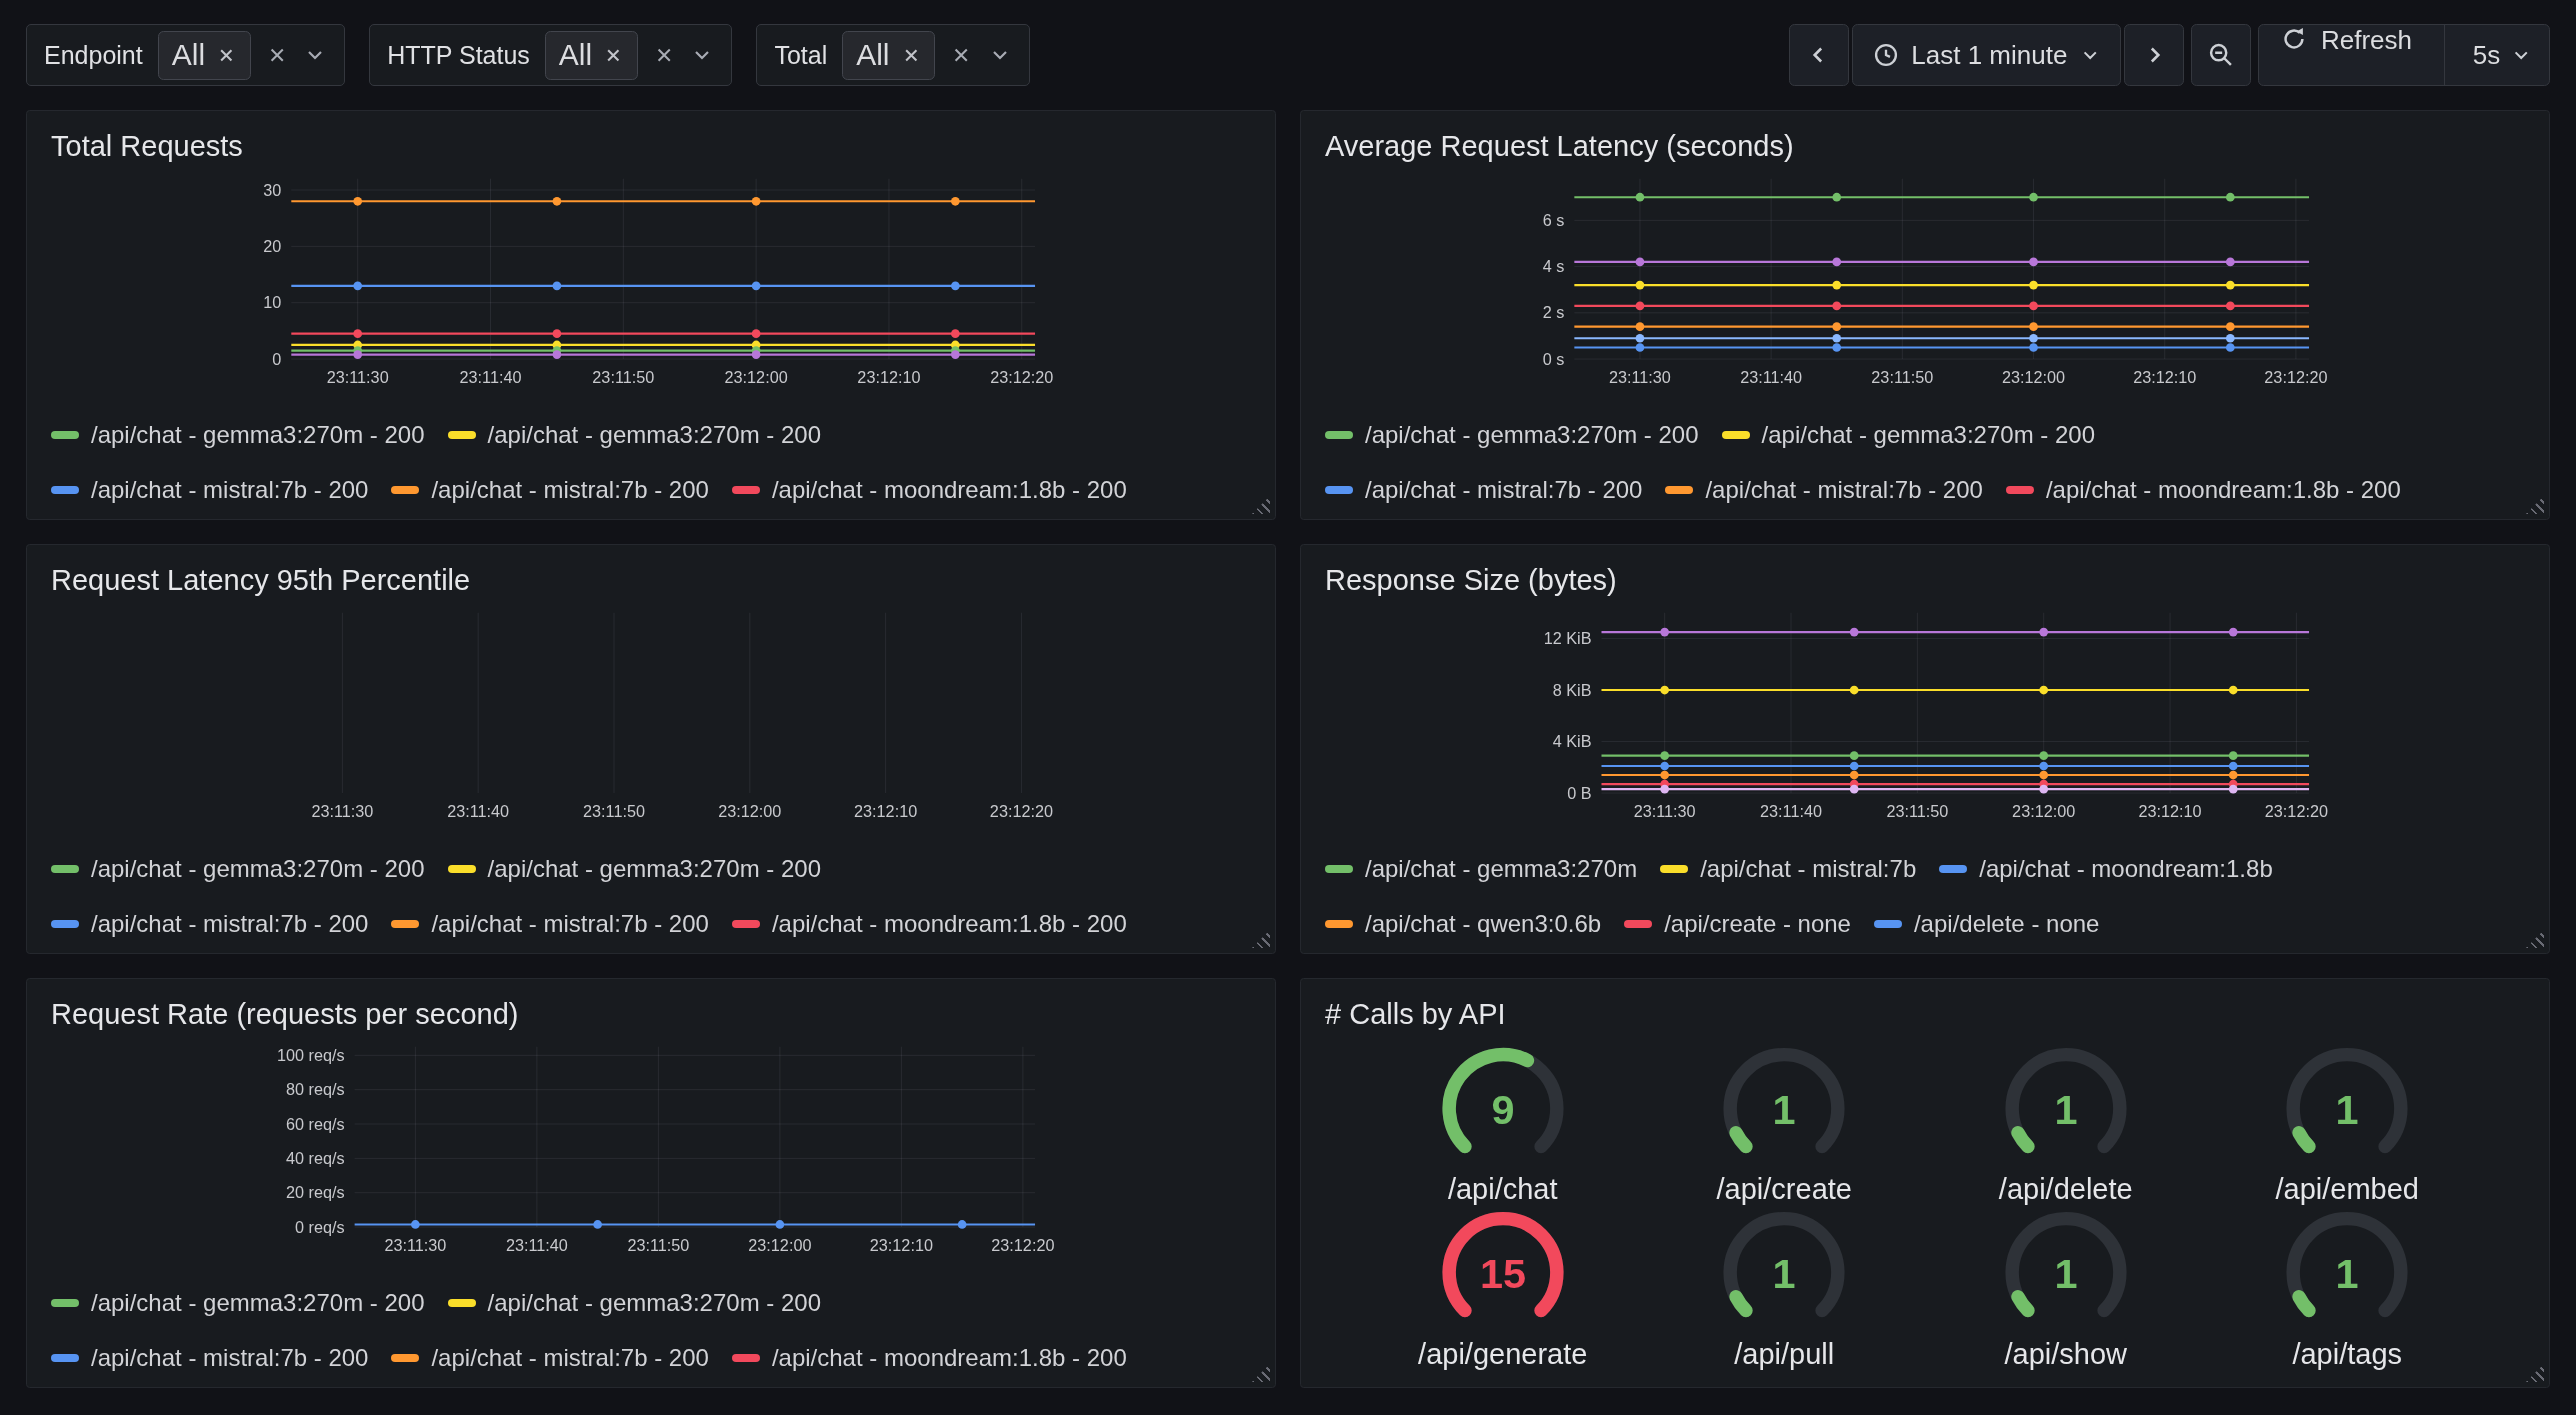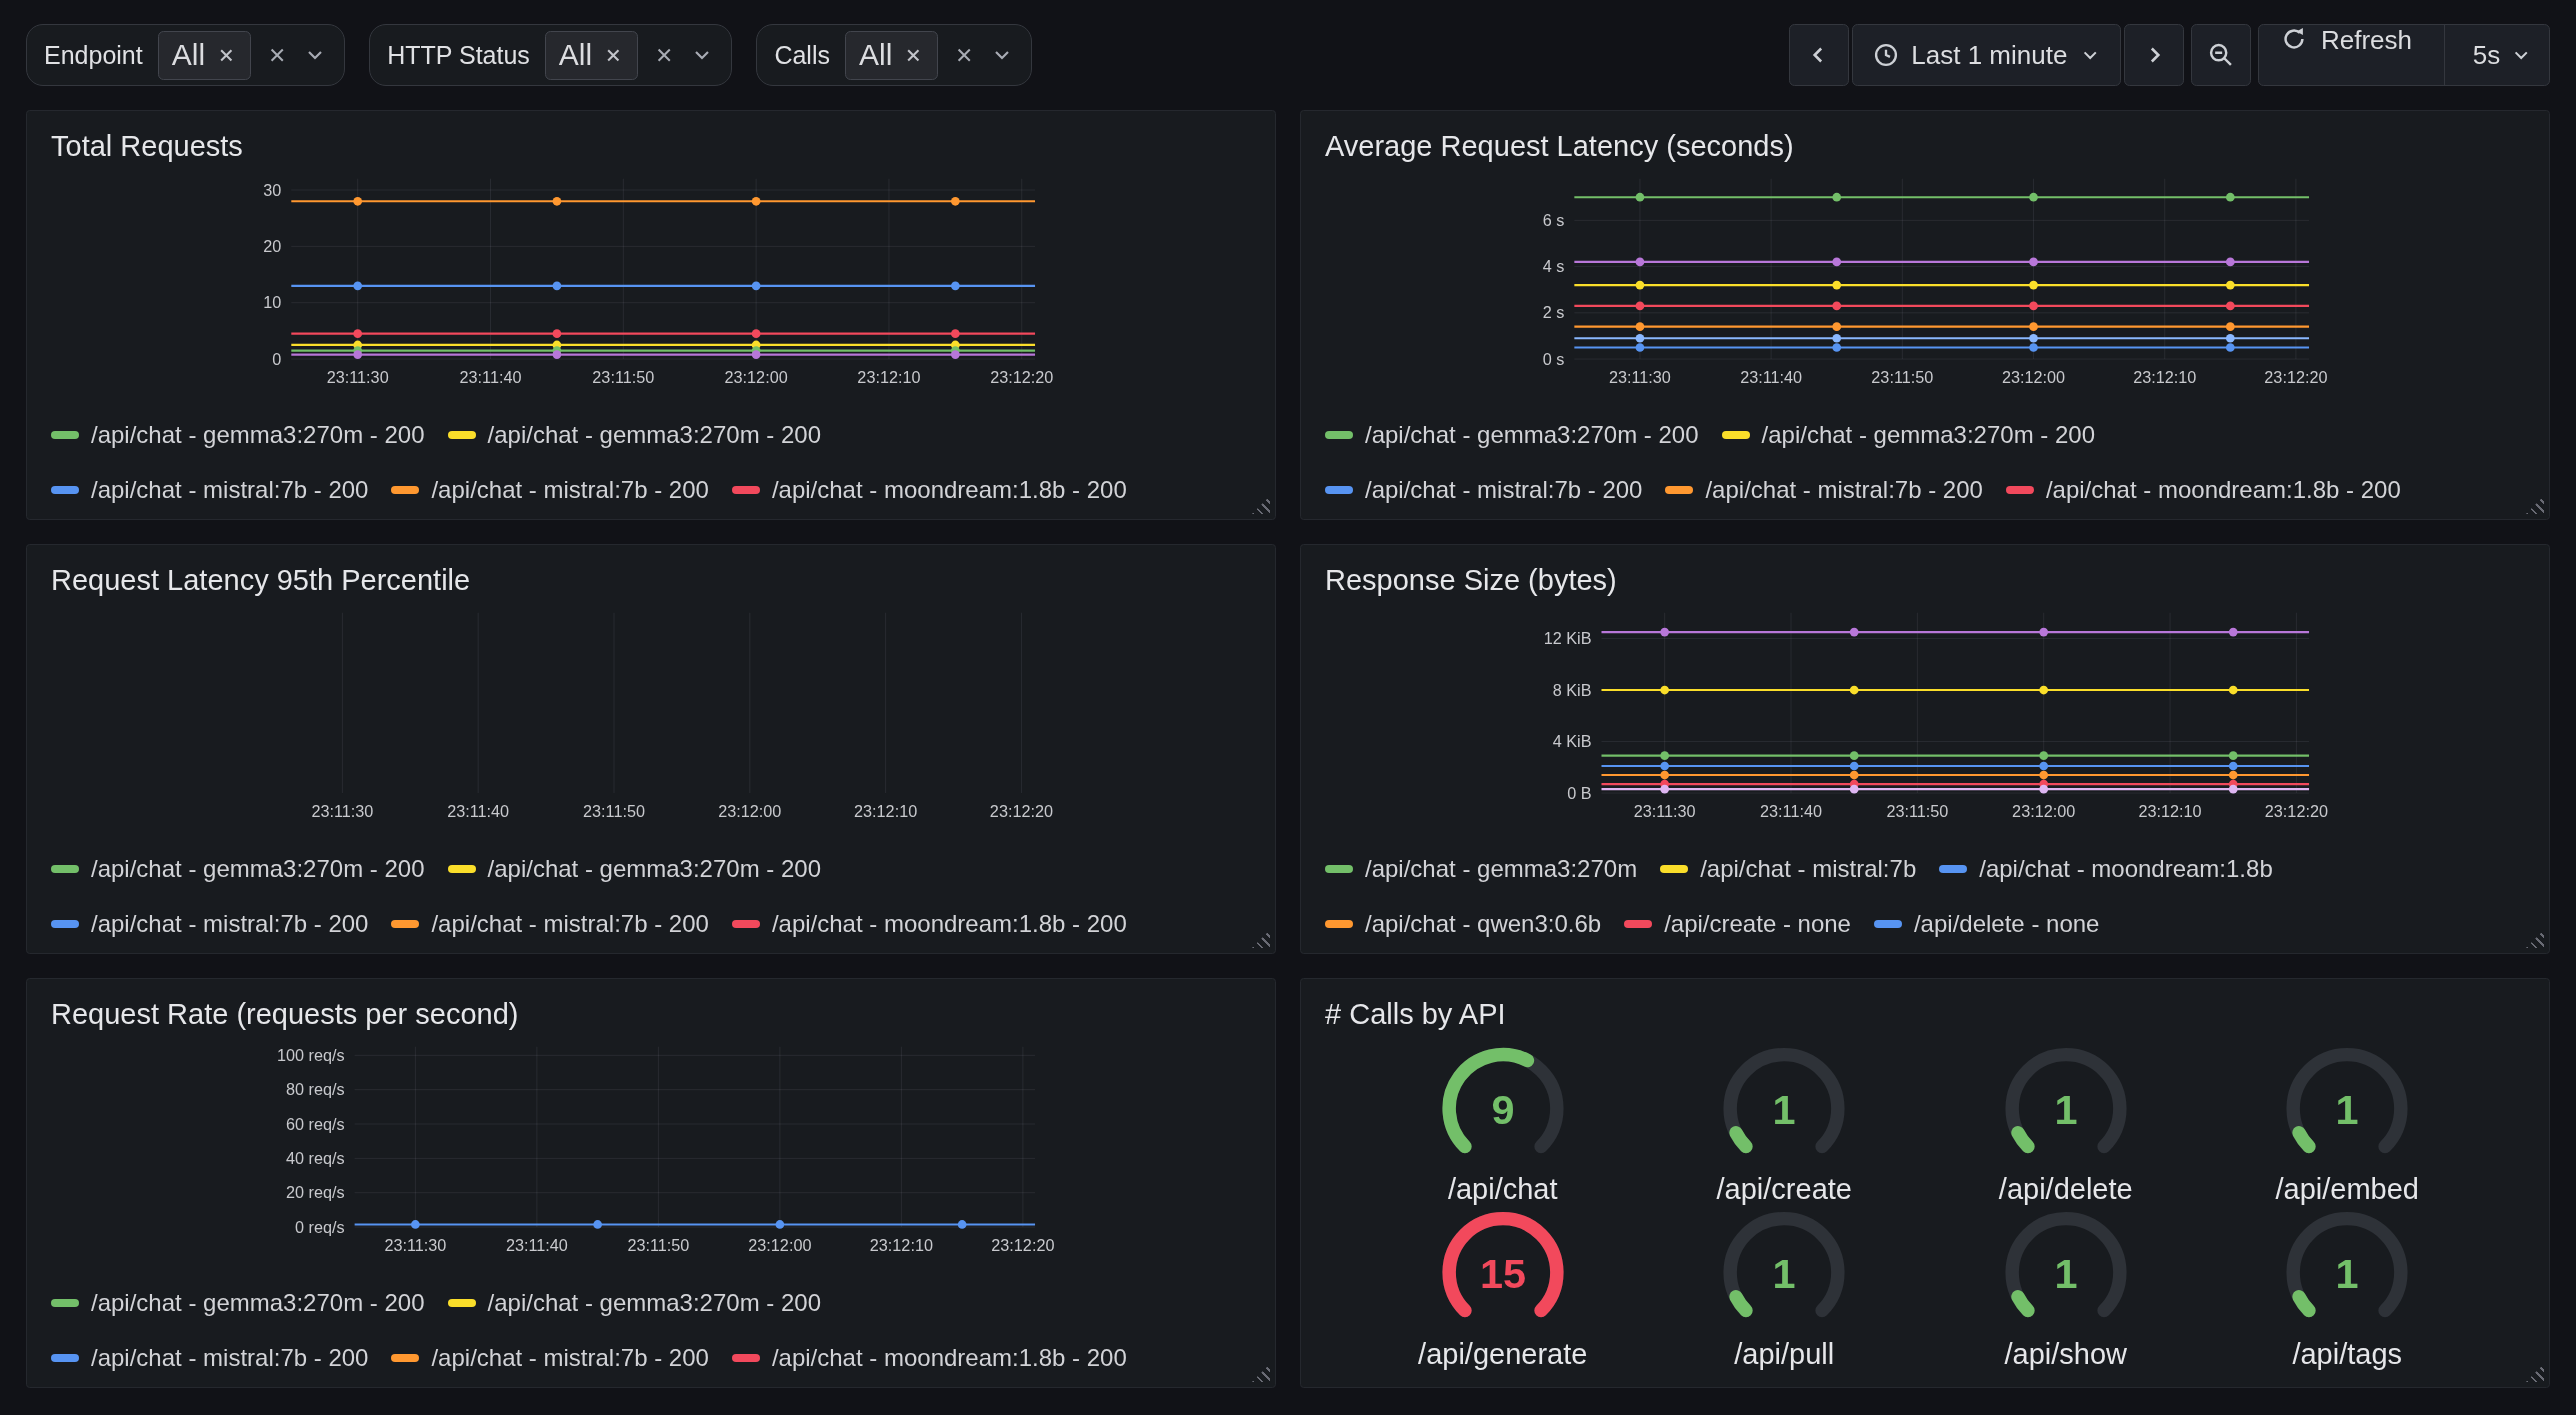--- a/index.html
+++ b/index.html
@@ -9,21 +9,21 @@
     background:#111217; color:#d8d9da;
     font-family:"Liberation Sans","DejaVu Sans",sans-serif;
   }
   svg { font-family:"Liberation Sans","DejaVu Sans",sans-serif; }
 
   
   .topbar { display:flex; justify-content:space-between; align-items:center; padding:24px 26px; }
   .filters { display:flex; gap:24px; }
   .filter {
     display:flex; align-items:center; gap:15px; height:62px;
-    border:0.9px solid #34373e; border-radius:17px; background:#181b1f; padding:0 17px;
+    border:0.9px solid #34373e; border-radius:5px; background:#181b1f; padding:0 17px;
   }
   .filter-label { font-size:25px; color:#e0e1e4; }
   .chip {
     display:flex; align-items:center; gap:11.2px;
     background:rgba(204,204,220,0.08); border:0.9px solid #42454d; border-radius:5.6px;
     padding:6.5px 13px; font-size:30px; color:#dcdde0; cursor:pointer;
   }
   .ctl-icon { display:inline-flex; cursor:pointer; }
   .ctl-icon svg { stroke:#a8acb4; }
   .chip svg { stroke:#c2c4ca; }
@@ -121,21 +121,21 @@
           </svg>
       </span>
       <span class="ctl-icon">
         <svg width="24" height="24" viewBox="0 0 24 24" fill="none" stroke-width="2.2">
             <path d="M6 9l6 6 6-6"></path>
           </svg>
       </span>
     </div>
 
     <div class="filter">
-      <span class="filter-label">Calls</span>
+      <span class="filter-label">Total</span>
       <span class="chip">
         <span>All</span>
         <span class="ctl-icon">
           <svg width="20.6" height="20.6" viewBox="0 0 24 24" fill="none" stroke-width="2.4">
               <path d="M6 6l12 12M18 6L6 18"></path>
             </svg>
         </span>
       </span>
       <span class="ctl-icon">
         <svg width="22.4" height="22.4" viewBox="0 0 24 24" fill="none" stroke-width="2.2">

